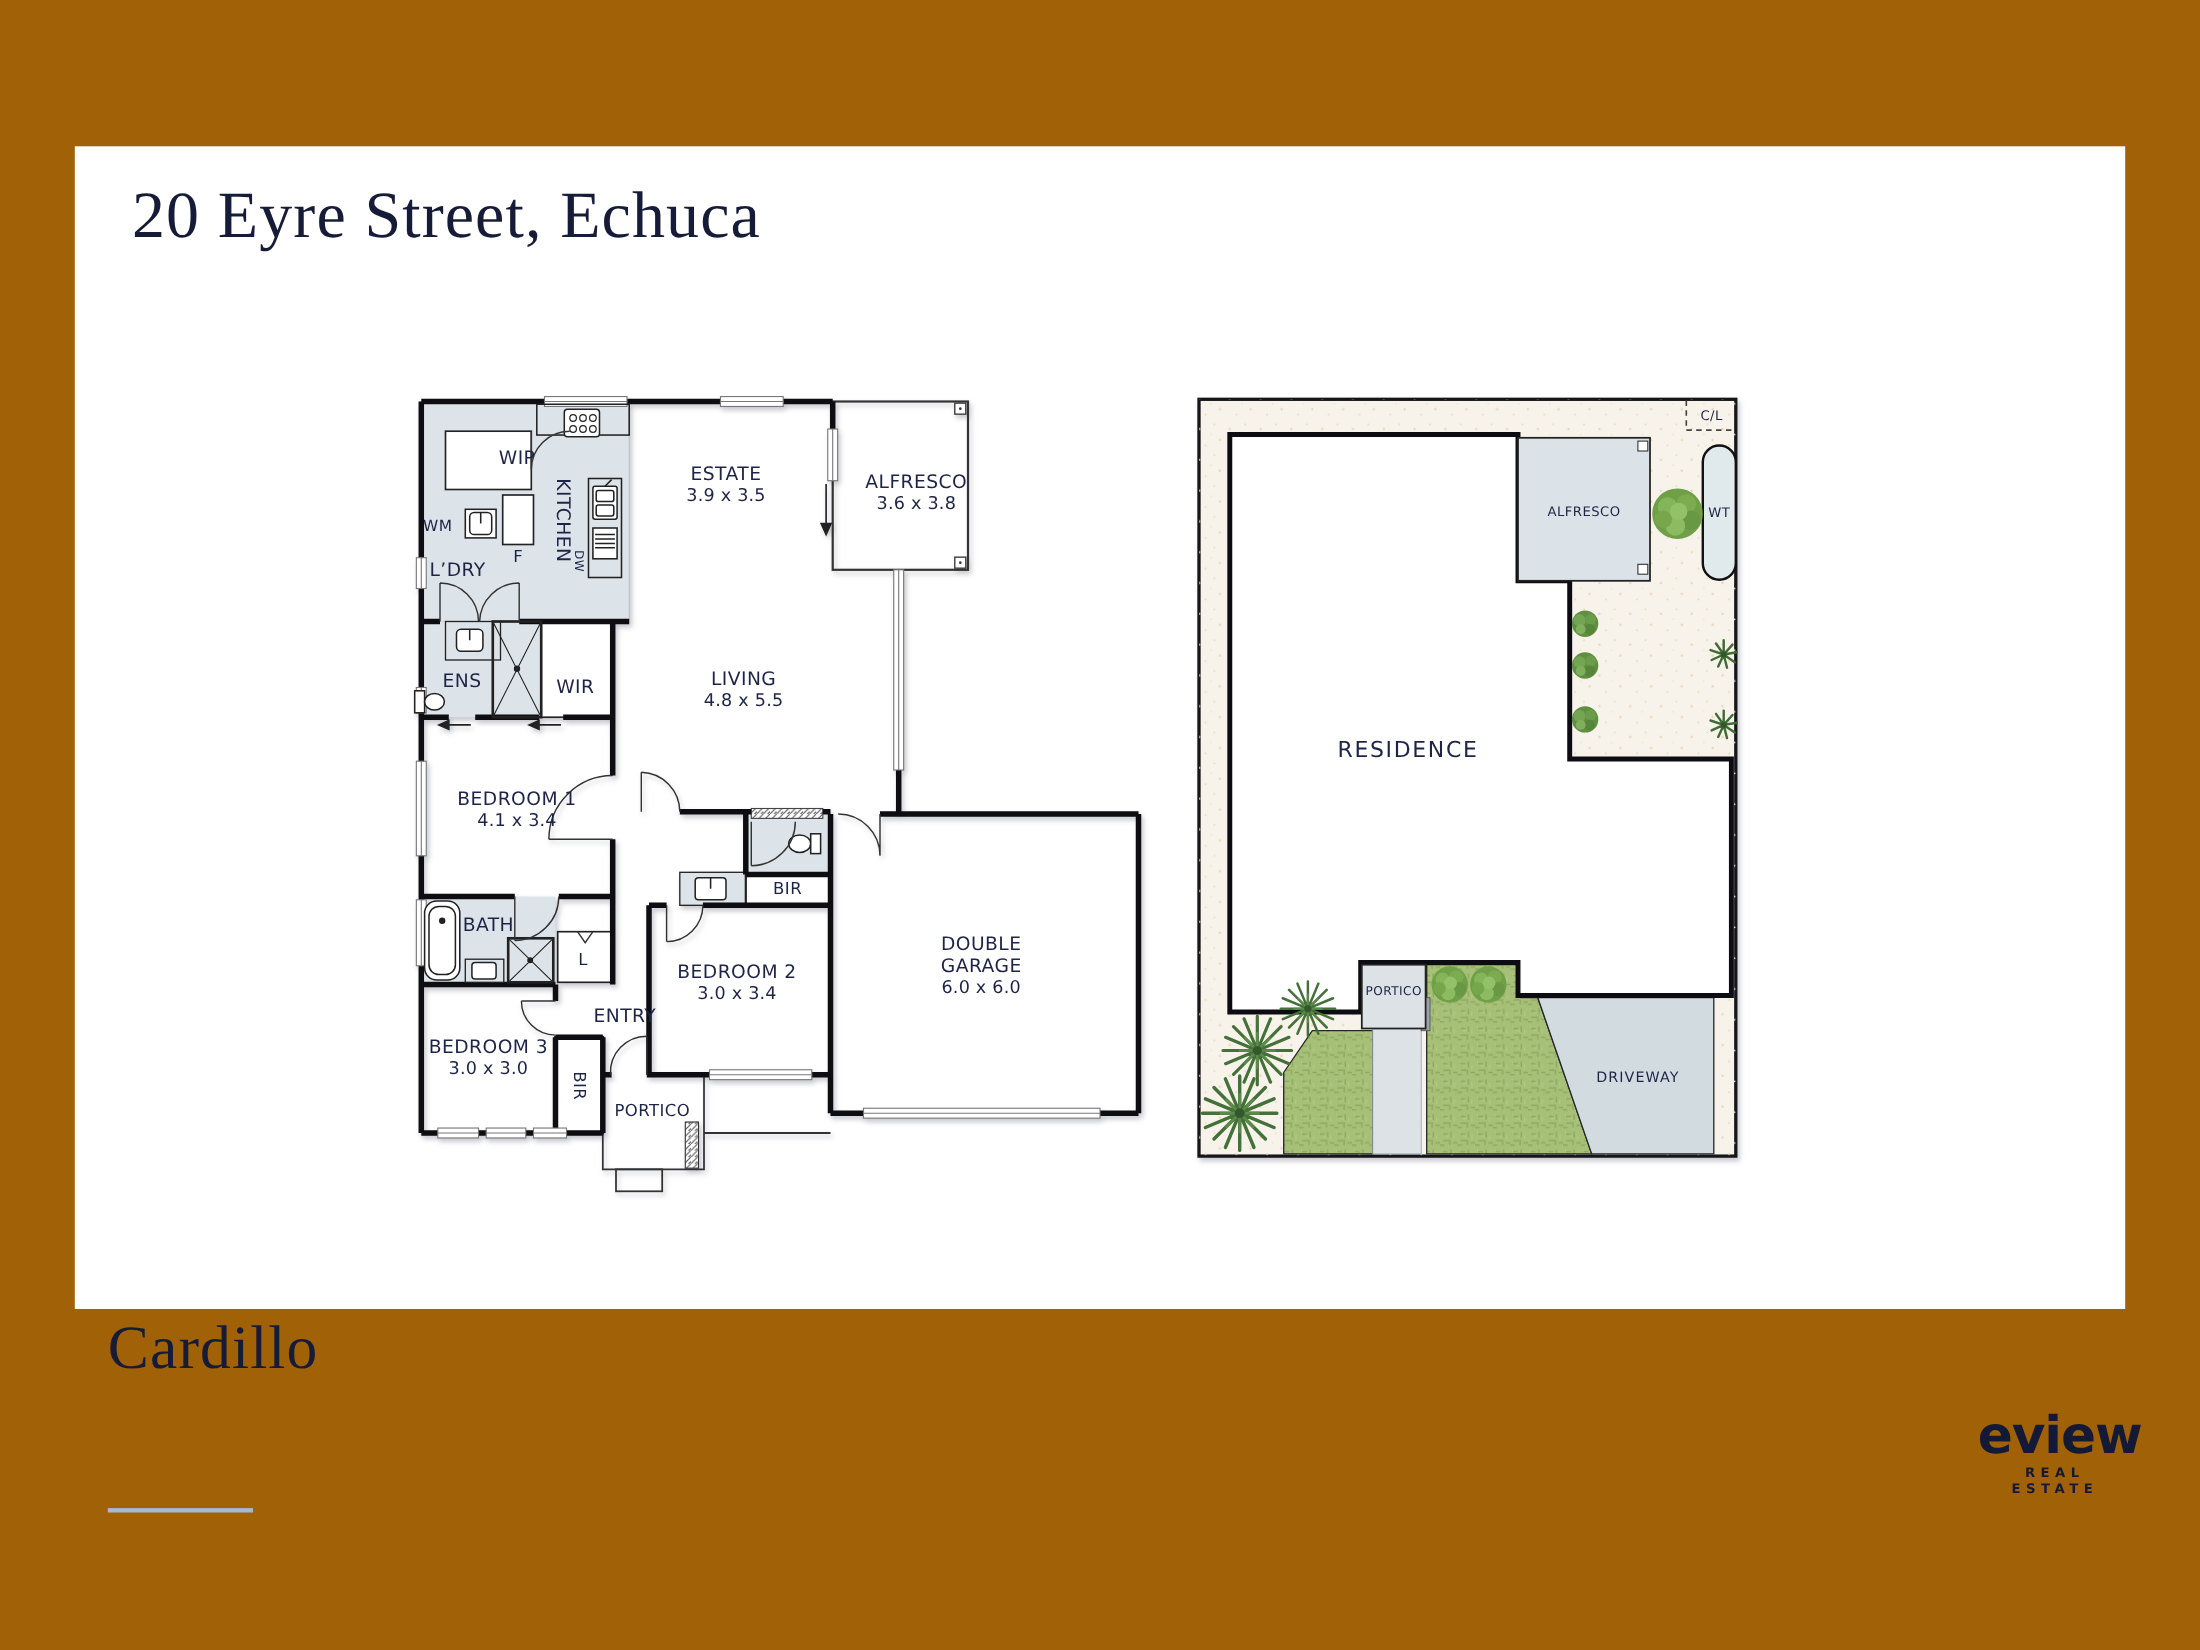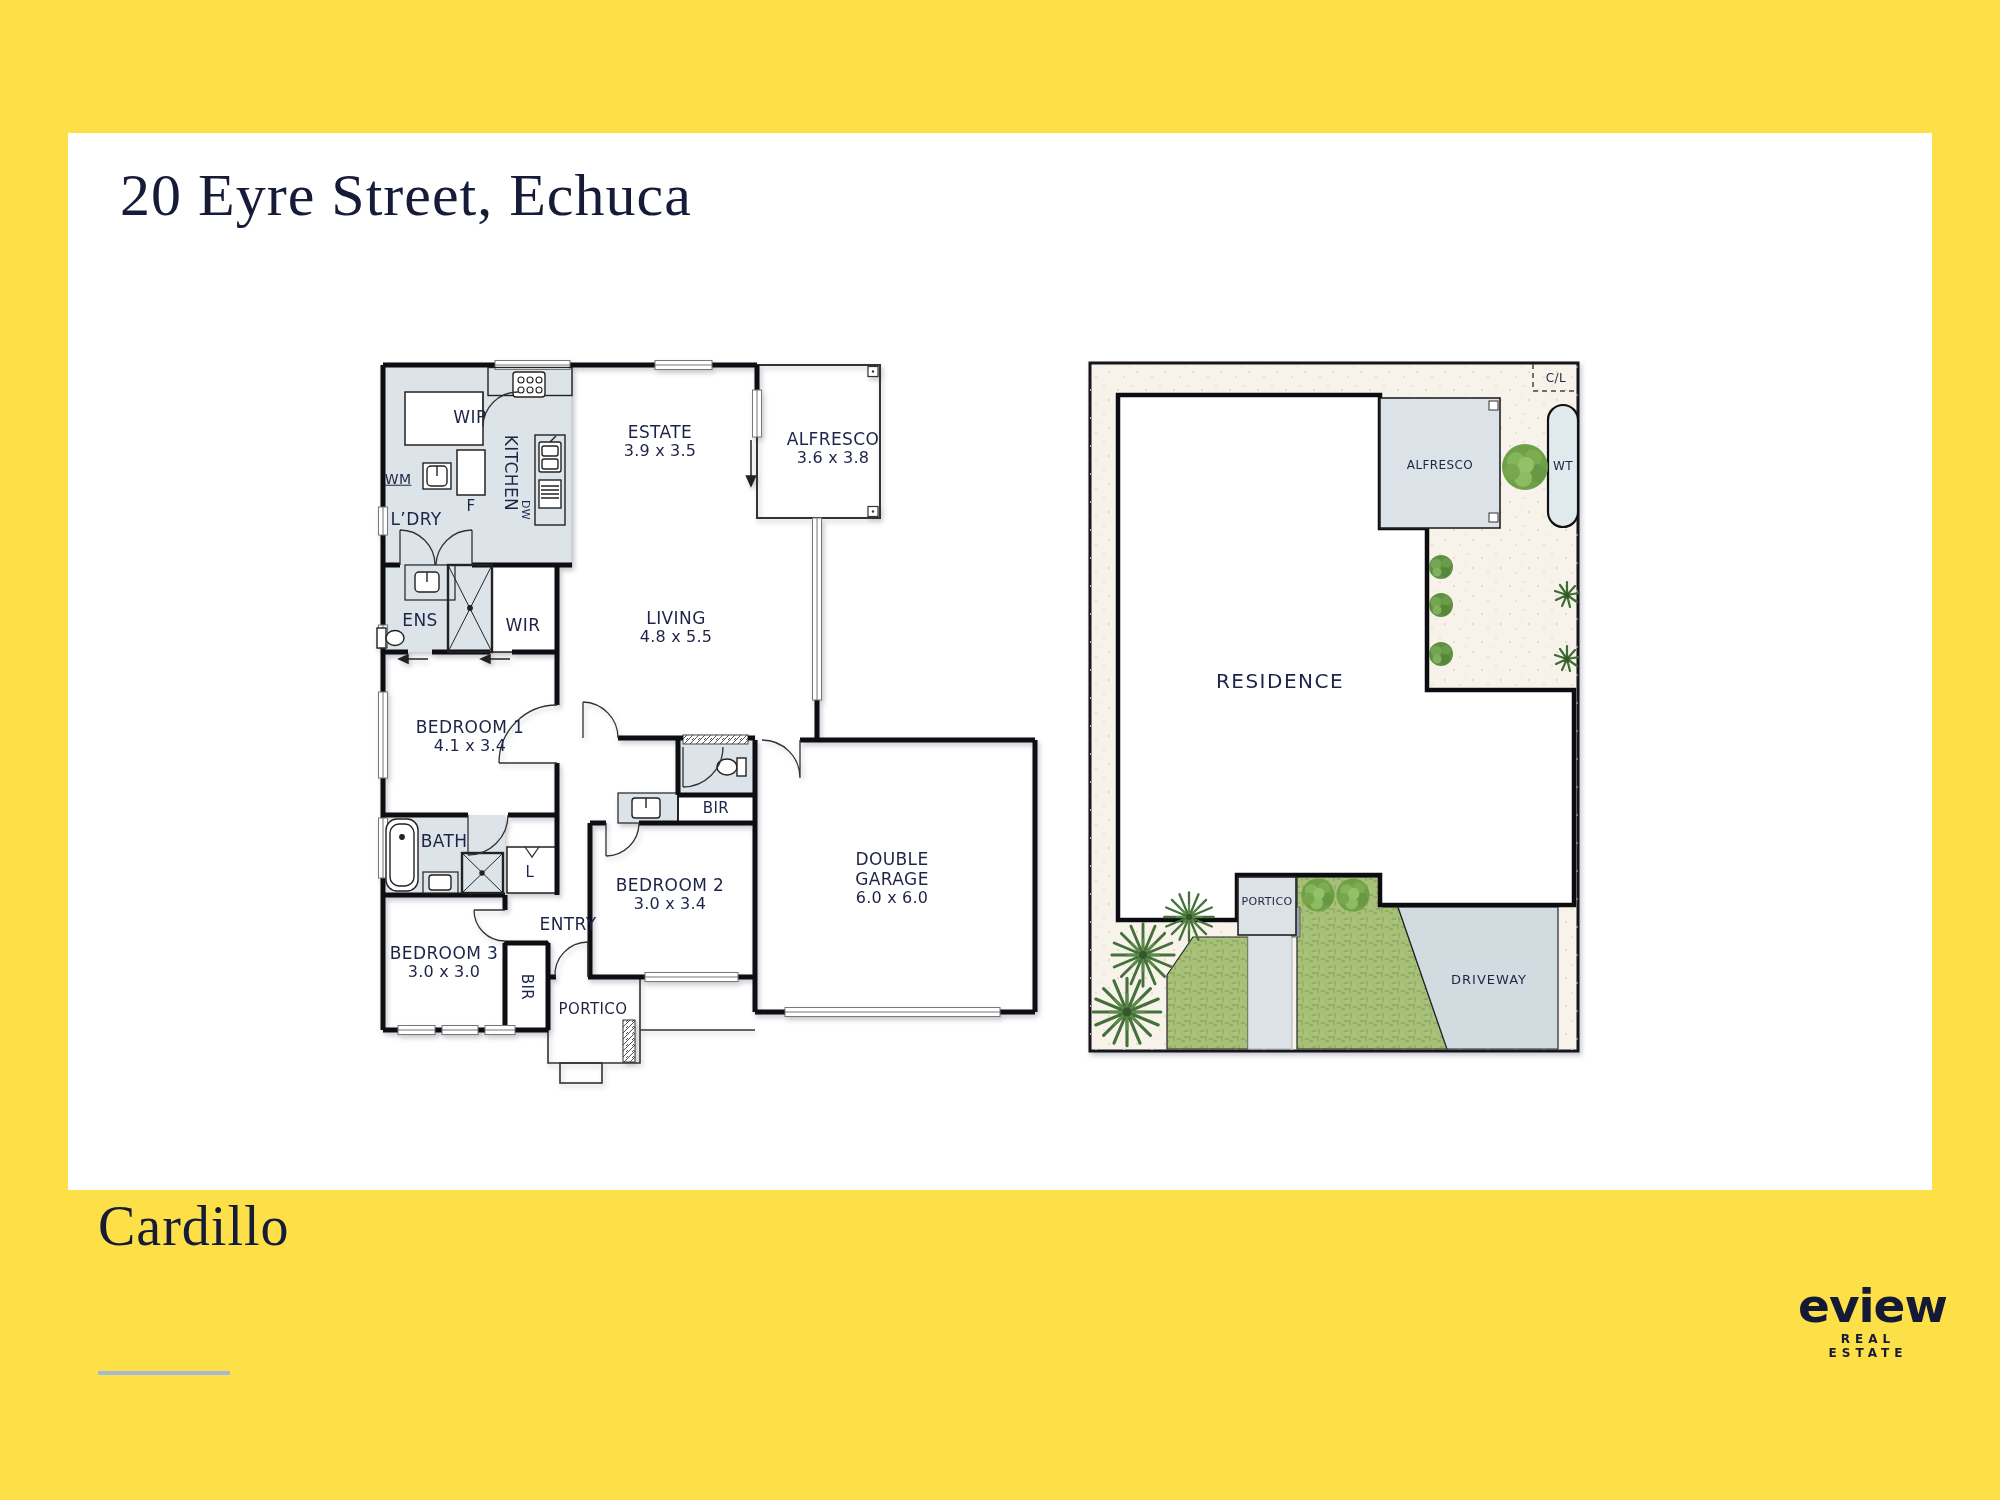--- a/index.html
+++ b/index.html
@@ -1,16 +1,16 @@
 <!DOCTYPE html>
 <html><head>
 <meta charset="utf-8">
 <style>
   html,body{margin:0;padding:0;background:#eff0f3;}
-  #page{position:relative;width:2000px;height:1500px;background:#fde047;overflow:hidden;
+  #page{position:relative;width:2000px;height:1500px;background:#a16207;overflow:hidden;
         font-family:"DejaVu Sans", sans-serif;}
   .card{position:absolute;left:68px;top:133px;width:1864px;height:1057px;background:#ffffff;}
   .page-title{position:absolute;left:52px;top:28px;margin:0;
       font-family:"Liberation Serif", serif;font-weight:500;font-size:60px;
       color:#161c38;letter-spacing:1px;}
   .plan{position:absolute;}
   .floorplan{left:302px;top:217px;width:680px;height:745px;}
   .siteplan{left:1017px;top:222px;width:500px;height:700px;}
   .plan svg{position:absolute;left:0;top:0;filter:drop-shadow(2px 3px 2.5px rgba(50,55,80,.28));}
   .lbl{position:absolute;transform:translate(-50%,-50%);color:#1e2447;text-align:center;
@@ -194,21 +194,21 @@
           <polygon points="38,305 38,313 29,309"></polygon>
           <line x1="140" y1="309" x2="120" y2="309"></line>
           <polygon points="120,305 120,313 111,309"></polygon>
         </g>
       </svg>
 
       <div class="lbl" style="left:56px;top:67px;margin-left:44px;">WIP</div>
       <div class="lbl rot" style="left:141px;top:123px;">KITCHEN</div>
       <div class="lbl rot s11" style="left:155px;top:160px;">DW</div>
       <div class="lbl s15" style="left:101px;top:157px;">F</div>
-      <div class="lbl s14" style="left:28px;top:129px;text-decoration:underline;">WM</div>
+      <div class="lbl s14" style="left:28px;top:129px;">WM</div>
       <div class="lbl" style="left:46px;top:169px;">L’DRY</div>
       <div class="lbl" style="left:290px;top:91px;">
         <span class="nm">ESTATE</span>
         <span class="dim">3.9 x 3.5</span>
       </div>
       <div class="lbl" style="left:463px;top:98px;">
         <span class="nm">ALFRESCO</span>
         <span class="dim">3.6 x 3.8</span>
       </div>
       <div class="lbl" style="left:306px;top:277px;">

